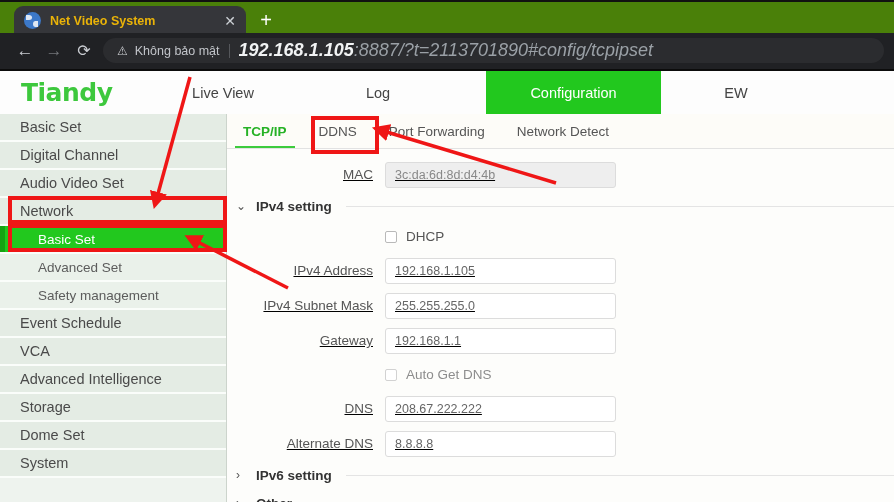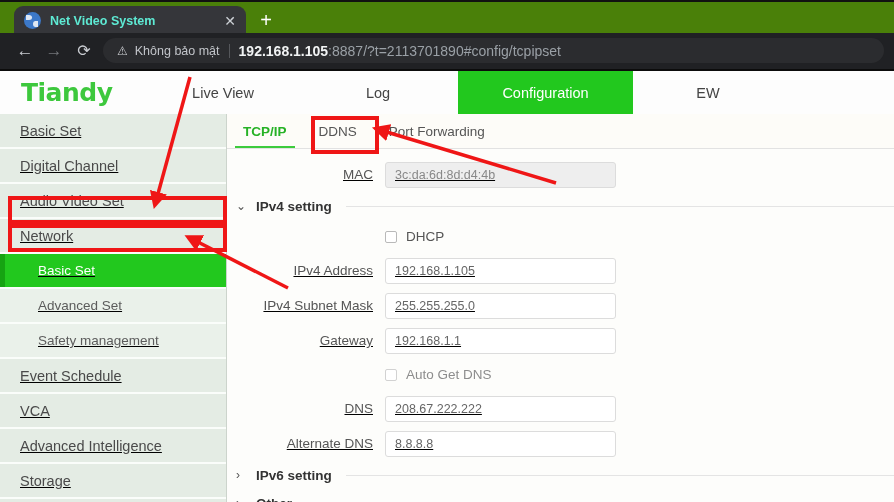--- a/index.html
+++ b/index.html
@@ -55,21 +55,21 @@
   .tab-favicon::after {
     content: "";
     position: absolute;
     left: 9px; top: 9px;
     width: 5px; height: 6px;
     background: #dfe7f2;
     border-radius: 60% 0 0 60%;
   }
   .tab-title {
     margin-left: 9px;
-    color: #5eead4;
+    color: #eab308;
     font-size: 12.5px;
     font-weight: bold;
     white-space: nowrap;
     overflow: hidden;
     flex: 1;
   }
   .tab-close {
     width: 22px; height: 22px;
     margin-right: 5px;
     color: #cdd1d6;
@@ -135,24 +135,25 @@
     flex: none;
   }
   .omni-sep {
     margin: 0 9px;
     width: 1px; height: 14px;
     background: #55575b;
     flex: none;
   }
   .url {
     color: #9aa0a6;
-    font-size: 14px;
+    font-size: 18px;
     white-space: nowrap;
     flex: 1;
     overflow: hidden;
+    font-style: italic;
   }
   .url b { color: #f1f3f4; font-weight: bold; }
 
   
   .app-header {
     position: absolute;
     left: 0; top: 71px;
     width: 894px; height: 43px;
     background: #fdfdfd;
     border-bottom: 1px solid #d8ded8;
@@ -177,39 +178,39 @@
     display: flex;
     align-items: center;
     justify-content: center;
     font-size: 14.5px;
     color: #444;
     padding: 4px 10px;
   }
   .nav-item.active {
     background: #22c81e;
     color: #ffffff;
+    margin-left: 28px;
   }
 
   
   .sidebar {
     position: absolute;
     left: 0; top: 114px;
     width: 226px; height: 388px;
     background: #eef3ee;
     border-right: 1px solid #ccd4cc;
   }
   .side-item {
     position: relative;
-    height: 35px;
+    height: 28px;
     background: #e4ece4;
     border-bottom: 2px solid #fafdfa;
     display: flex;
     align-items: center;
     box-sizing: border-box;
-    text-decoration: underline;
   }
   .side-item .lbl {
     font-size: 14.5px;
     color: #4a4a4a;
     padding-left: 20px;
   }
   .side-item.sub .lbl {
     padding-left: 38px;
     font-size: 13.5px;
     color: #5c5c5c;
@@ -441,20 +442,21 @@
         <span class="lbl">System</span>
       </div>
       <div class="side-filler"></div>
     </div>
 
   <div class="content">
     <div class="tabrow" id="content-tabs">
         <div class="ctab active">TCP/IP</div>
         <div class="ctab">DDNS</div>
         <div class="ctab">Port Forwarding</div>
+        <div class="ctab">Network Detect</div>
       </div>
 
     <div class="form">
 
       <div class="row">
         <div class="flabel">MAC</div>
         <div class="field readonly">3c:da:6d:8d:d4:4b</div>
       </div>
 
       <div class="section">

